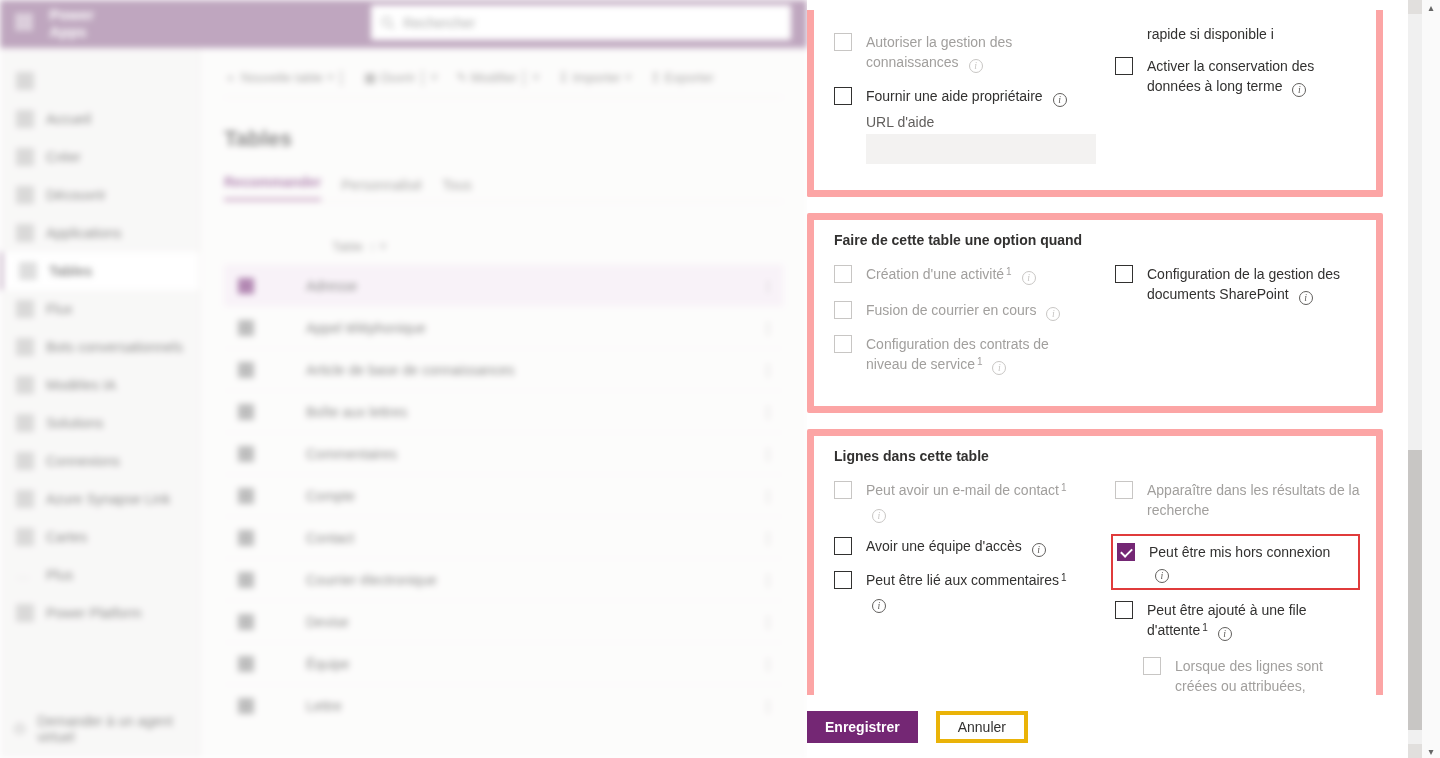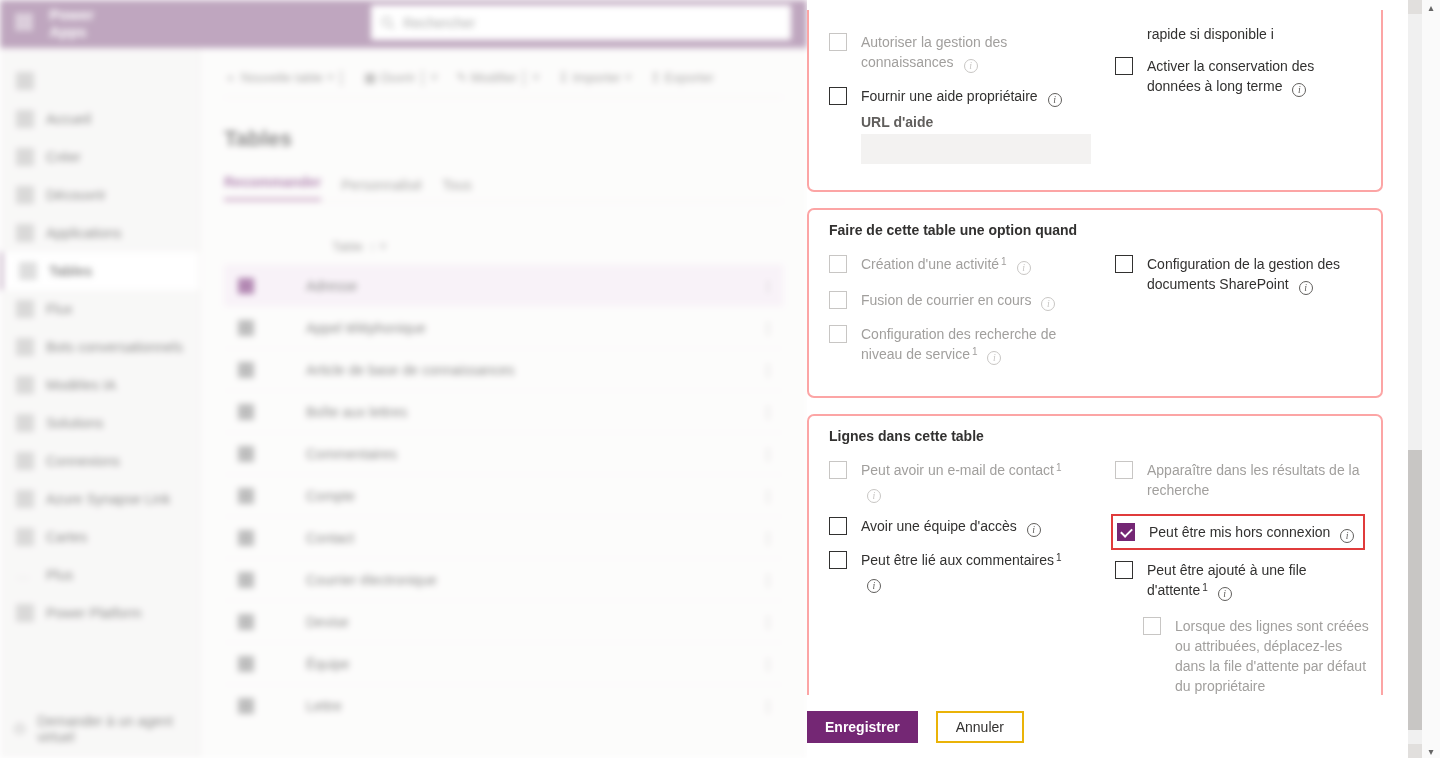--- a/index.html
+++ b/index.html
@@ -78,21 +78,21 @@
   .panel-outer-scroll {
     position:absolute; top:0; right:0; width:18px; height:758px; background:#fafafa;
   }
   .panel-outer-scroll .btn { position:absolute; right:2px; width:14px; height:14px; color:#666; font-size:10px; display:flex; align-items:center; justify-content:center;}
   .panel-outer-scroll .btn.up{ top:0;}
   .panel-outer-scroll .btn.down{ bottom:0;}
 
   .panel-body { padding: 0 7px 0 0; height: 695px; overflow: hidden; margin-right:32px;}
 
   .card {
-    border:2px solid #fca5a5; border-radius:7px; margin: 0 0 16px 0;
+    border:7px solid #fca5a5; border-radius:2px; margin: 0 0 16px 0;
     padding: 12px 0 16px 0;
   }
   .card:first-child { margin-top: 0; border-top:none; padding-top:16px;}
   .section-title { font-size:14px; font-weight:600; margin: 0 0 10px 20px; }
 
   .grid2 { display:flex; }
   .col { width:50%; padding: 0 12px 0 20px; }
   .opt { display:flex; align-items:flex-start; gap:14px; margin: 6px 0 14px 0; }
   .opt .cb {
     width:18px; height:18px; border:1px solid #323130; background:#fff; flex:none; margin-top:1px;
@@ -105,42 +105,42 @@
     content:""; width:5px; height:9px; border:solid #fff; border-width:0 2px 2px 0; transform: rotate(45deg); margin-bottom:2px;
   }
   .opt .lbl { font-size:14px; color:#323130; line-height:20px; }
   .opt .info {
     width:14px; height:14px; border:1px solid #605e5c; border-radius:50%; display:inline-flex;
     align-items:center; justify-content:center; font-size:10px; color:#605e5c; margin-left:6px;
     font-style: italic; font-family: Georgia, serif; line-height:1;
     position:relative; top:2px;
   }
   .opt.disabled .info { border-color:#c8c6c4; color:#c8c6c4; }
-  .sublabel { font-size:14px; color:#605e5c; margin: -6px 0 6px 32px; font-weight: bold; }
+  .sublabel { font-size:14px; color:#605e5c; margin: -6px 0 6px 32px; }
   .subinput {
     margin: -2px 0 10px 32px; width: 230px; height:30px; background:#f3f2f1; border:none;
   }
   .indent { margin-left: 28px; }
 
   .callout-box {
     border:2px solid #e03b3b; padding: 6px 6px 6px 2px; margin: 0 4px 10px -4px;
   }
   .callout-box .opt { margin: 0 0 0 2px; }
 
   
   .panel-footer {
     position:absolute; left:0; bottom:0; width:100%; height:63px;
     display:flex; align-items:center; padding: 0 0 0 0; background:#fff;
   }
   .primary-btn {
     background:#742774; color:#fff; border:none; height:32px; padding:0 18px; font-size:14px; font-weight:600;
     margin-left:0;
   }
   .secondary-btn {
-    background:#fff; border:2px solid #eab308; height:32px; padding:0 18px; font-size:14px; color:#323130; margin-left:18px;
+    background:#fff; border:4px solid #eab308; height:32px; padding:0 18px; font-size:14px; color:#323130; margin-left:18px;
   }
   .panel-inner { padding-top: 10px; }
   .card:first-of-type { border-top-left-radius:0; border-top-right-radius:0; }
 
   .sup { font-size:10px; position:relative; top:-4px; margin-left:2px;}
 
 </style>
 </head>
 <body>
 
@@ -355,21 +355,21 @@
             <div class="opt disabled">
               <div class="cb"></div>
               <div class="lbl"><span>Création d'une activité</span><span class="sup">1</span> <span class="info">i</span></div>
             </div>
             <div class="opt disabled">
               <div class="cb"></div>
               <div class="lbl"><span>Fusion de courrier en cours</span> <span class="info">i</span></div>
             </div>
             <div class="opt disabled">
               <div class="cb"></div>
-              <div class="lbl"><span>Configuration des recherche de niveau de service</span><span class="sup">1</span> <span class="info">i</span></div>
+              <div class="lbl"><span>Configuration des contrats de niveau de service</span><span class="sup">1</span> <span class="info">i</span></div>
             </div>
           </div>
           <div class="col">
             <div class="opt">
               <div class="cb"></div>
               <div class="lbl"><span>Configuration de la gestion des documents SharePoint</span> <span class="info">i</span></div>
             </div>
           </div>
         </div>
       </div>

